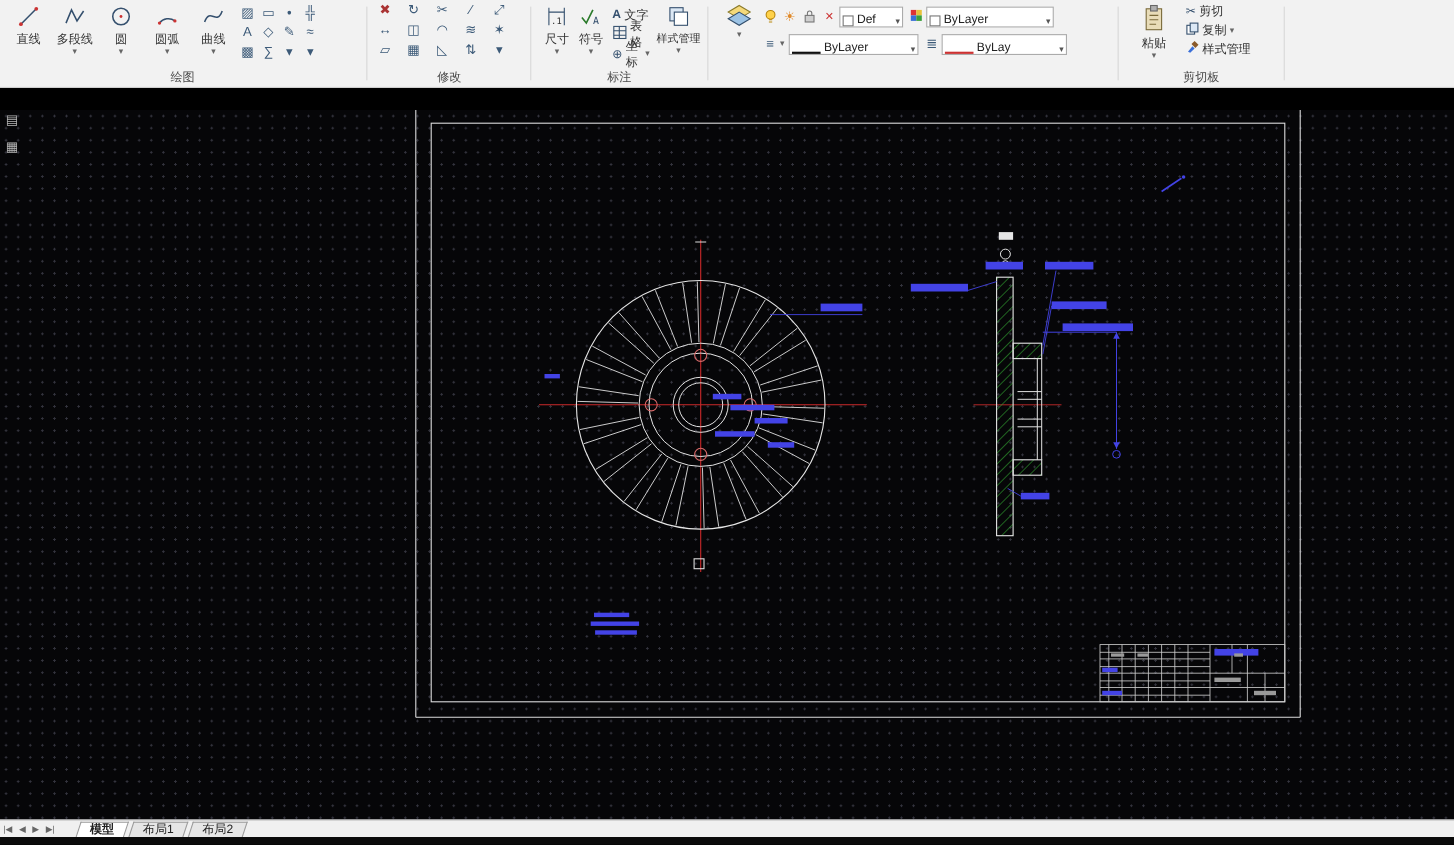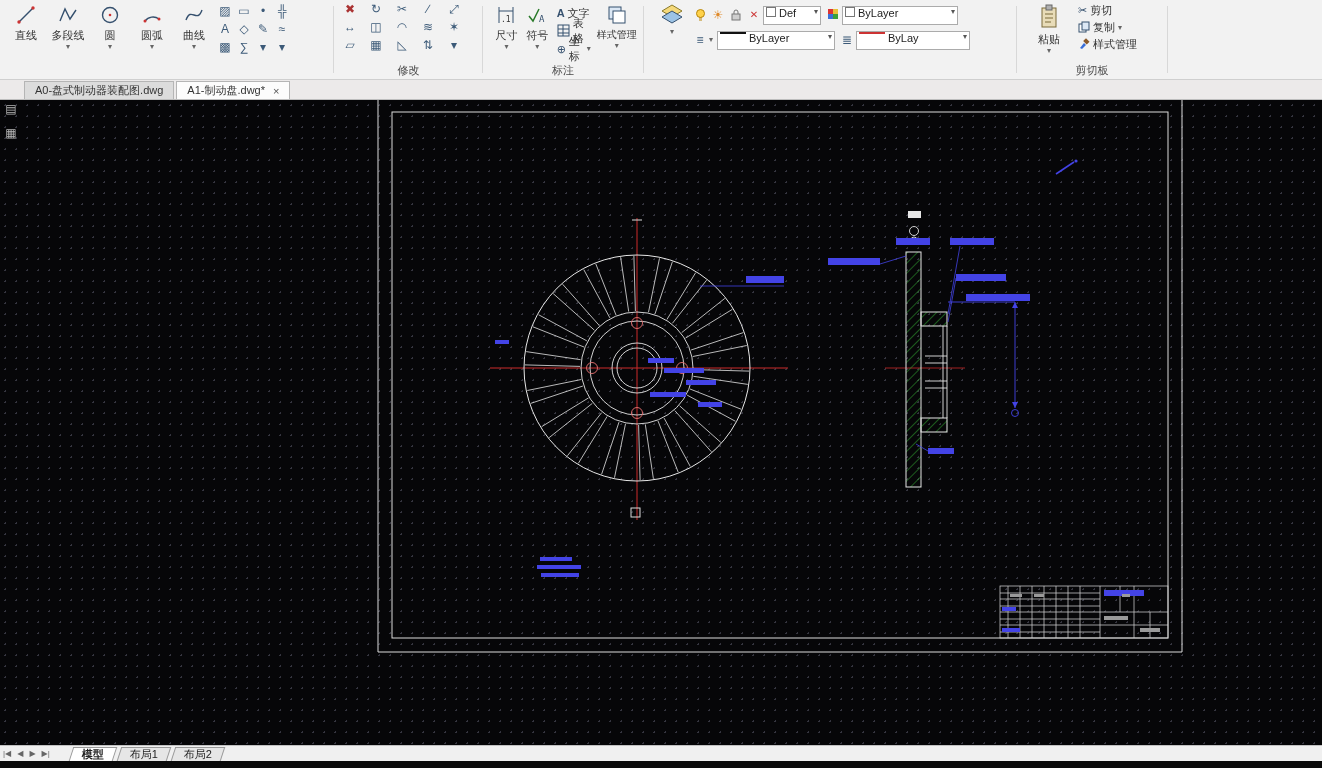--- a/index.html
+++ b/index.html
@@ -17,21 +17,21 @@
   .prow { display:flex; align-items:flex-start; padding:2px 4px 0 6px; gap:2px; height:60px; }
   .bigbtn { width:40px; display:flex; flex-direction:column; align-items:center; cursor:default; }
   .bigbtn .ic { height:26px; display:flex; align-items:center; justify-content:center; }
   .lbl { font-size:11px; color:#333; white-space:nowrap; }
   .drop { font-size:8px; color:#666; line-height:8px; }
   .smgrid { display:flex; flex-direction:column; flex-wrap:wrap; height:56px; width:76px; }
   .sm { width:18px; height:18px; font-size:12px; color:#3c5a78; display:flex;
         align-items:center; justify-content:center; }
   .mgrid { display:flex; flex-direction:column; flex-wrap:wrap; height:58px; width:136px; padding-left:6px; }
   .dd { height:19px; background:#fff; border:1px solid #ababab; display:flex;
-        align-items:flex-start; padding:0 2px; font-size:11px; color:#222; margin:2px 3px 0 0; }
+        align-items:flex-end; padding:0 2px; font-size:11px; color:#222; margin:2px 3px 0 0; }
   .dd-text { flex:1; overflow:hidden; white-space:nowrap; padding:0 3px; }
   .dd-arrow { font-size:8px; color:#555; }
   .swatch { width:10px; height:10px; border:1px solid #777; background:#fff; }
   .lsample { width:26px; height:0; border-top:2px solid #111; }
   .lsample.red { border-top-color:#c33; }
   .stackcol { display:flex; flex-direction:column; margin-top:2px; }
   .stackitem { display:flex; align-items:center; gap:3px; height:18px; padding:0 3px; font-size:11px; color:#333; }
   .minirow { display:flex; align-items:center; gap:3px; height:17px; padding:0 2px; font-size:11px; color:#333; }
 
   
@@ -133,20 +133,21 @@
           <span class="sm">◇</span>
           <span class="sm">∑</span>
           <span class="sm">•</span>
           <span class="sm">✎</span>
           <span class="sm">▾</span>
           <span class="sm">╬</span>
           <span class="sm">≈</span>
           <span class="sm">▾</span>
         </div>
       </div>
+      <div class="plabel">绘图</div>
     </div>
     <div class="rsep" style="left:333px;"></div>
 
     <div class="rpanel" style="left:335px;width:147px;">
       <div class="mgrid">
         <span class="sm" style="color:#a33;">✖</span>
         <span class="sm">↔</span>
         <span class="sm">▱</span>
         <span class="sm">↻</span>
         <span class="sm">◫</span>
@@ -332,30 +333,20 @@
             </span>
             <span>样式管理</span>
           </div>
         </div>
       </div>
       <div class="plabel">剪切板</div>
     </div>
     <div class="rsep" style="left:1167px;"></div>
   </div>
 
-  <div class="doctabs">
-    <div style="width:24px;"></div>
-    <div class="dtab">
-      <span>A0-盘式制动器装配图.dwg</span>
-    </div>
-    <div class="dtab active">
-      <span>A1-制动盘.dwg*</span>
-      <span class="close">×</span>
-    </div>
-  </div>
 
   <div class="canvas">
     <div class="minibar">
       <span class="mi">▤</span>
       <span class="mi">▦</span>
     </div>
 
     <svg width="1322" height="645" viewBox="0 0 1322 645">
       <defs>
         <pattern id="ghatch" width="7" height="7" patternUnits="userSpaceOnUse" patternTransform="rotate(45)">

